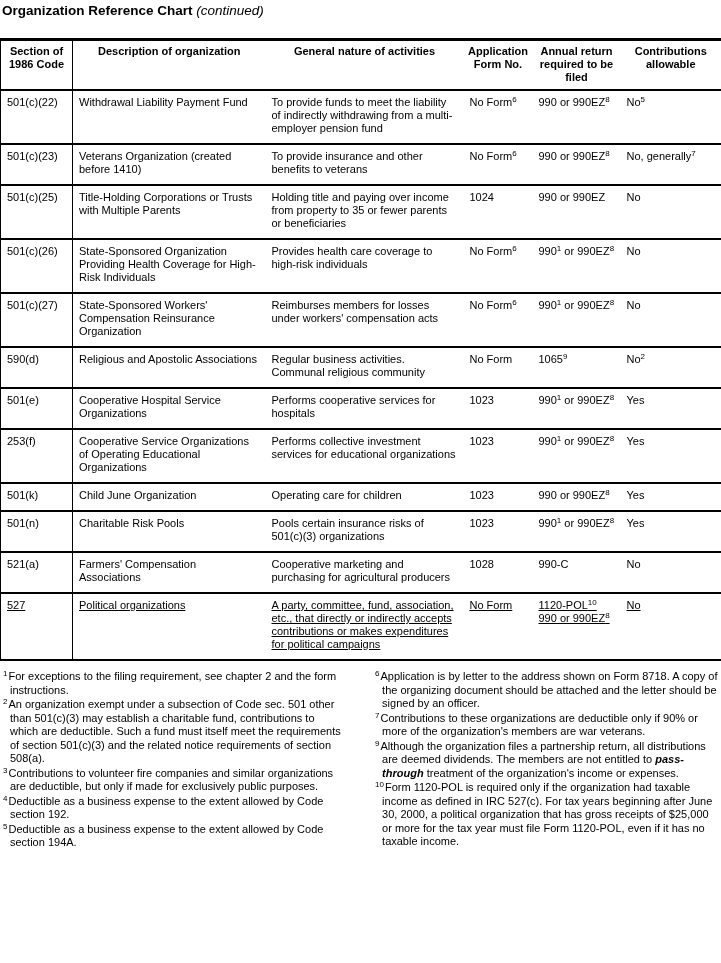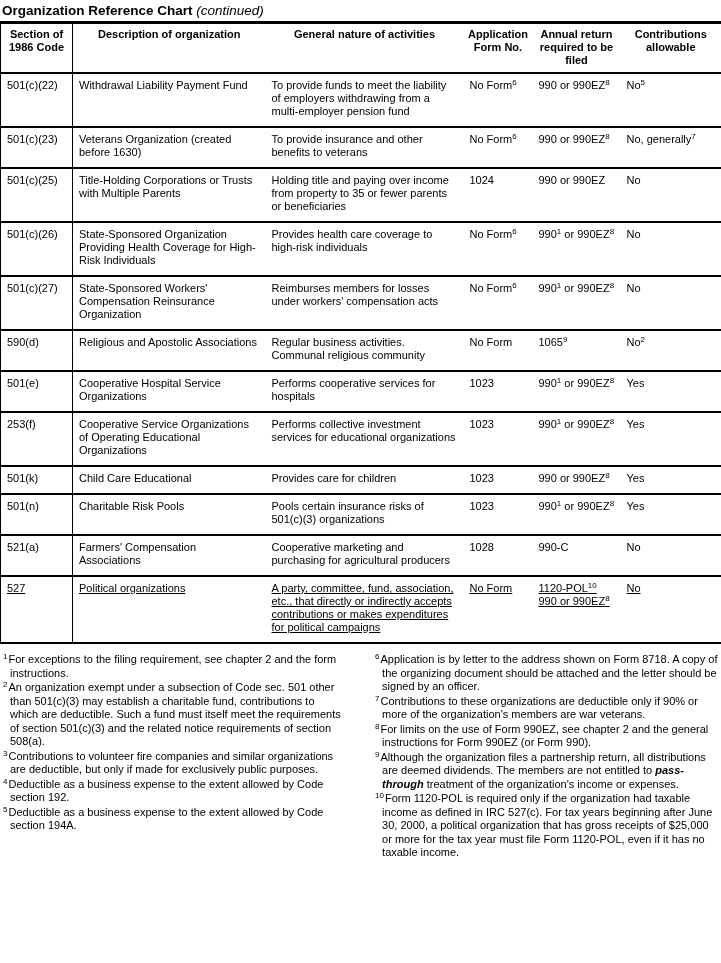--- a/index.html
+++ b/index.html
@@ -5,21 +5,21 @@
   html, body { margin: 0; padding: 0; background: #ffffff; }
   body {
     width: 721px; height: 963px;
     font-family: "Liberation Sans", sans-serif;
     color: #000;
     position: relative;
     overflow: hidden;
   }
   .page { padding: 2px 0 0 0; }
 
-  .title-line { padding: 1px 2px 3px 2px; font-size: 13.5px; }
+  .title-line { padding: 1px 2px 20px 2px; font-size: 13.5px; }
   .title-main { font-weight: bold; }
   .title-cont { font-style: italic; font-weight: normal; }
 
   table.ref-chart {
     width: 721px;
     border-collapse: collapse;
     table-layout: fixed;
     font-size: 11px;
     line-height: 13px;
     border-top: 3px solid #000;
@@ -94,28 +94,28 @@
 required to be
 filed</th>
         <th class="c5">Contributions
 allowable</th>
       </tr>
     </thead>
     <tbody>
         <tr>
           <td class="c0">501(c)(22)</td>
           <td class="c1">Withdrawal Liability Payment Fund</td>
-          <td class="c2">To provide funds to meet the liability of employers withdrawing from a multi-employer pension fund</td>
+          <td class="c2">To provide funds to meet the liability of indirectly withdrawing from a multi-employer pension fund</td>
           <td class="c3">No Form<sup>6</sup></td>
           <td class="c4">990 or 990EZ<sup>8</sup></td>
           <td class="c5">No<sup>5</sup></td>
         </tr>
         <tr>
           <td class="c0">501(c)(23)</td>
-          <td class="c1">Veterans Organization (created before 1630)</td>
+          <td class="c1">Veterans Organization (created before 1410)</td>
           <td class="c2">To provide insurance and other benefits to veterans</td>
           <td class="c3">No Form<sup>6</sup></td>
           <td class="c4">990 or 990EZ<sup>8</sup></td>
           <td class="c5">No, generally<sup>7</sup></td>
         </tr>
         <tr>
           <td class="c0">501(c)(25)</td>
           <td class="c1">Title-Holding Corporations or Trusts with Multiple Parents</td>
           <td class="c2">Holding title and paying over income from property to 35 or fewer parents or beneficiaries</td>
           <td class="c3">1024</td>
@@ -157,22 +157,22 @@
         <tr>
           <td class="c0">253(f)</td>
           <td class="c1">Cooperative Service Organizations of Operating Educational Organizations</td>
           <td class="c2">Performs collective investment services for educational organizations</td>
           <td class="c3">1023</td>
           <td class="c4">990<sup>1</sup> or 990EZ<sup>8</sup></td>
           <td class="c5">Yes</td>
         </tr>
         <tr>
           <td class="c0">501(k)</td>
-          <td class="c1">Child Care Educational</td>
-          <td class="c2">Provides care for children</td>
+          <td class="c1">Child June Organization</td>
+          <td class="c2">Operating care for children</td>
           <td class="c3">1023</td>
           <td class="c4">990 or 990EZ<sup>8</sup></td>
           <td class="c5">Yes</td>
         </tr>
         <tr>
           <td class="c0">501(n)</td>
           <td class="c1">Charitable Risk Pools</td>
           <td class="c2">Pools certain insurance risks of 501(c)(3) organizations</td>
           <td class="c3">1023</td>
           <td class="c4">990<sup>1</sup> or 990EZ<sup>8</sup></td>
@@ -201,19 +201,18 @@
     <div class="fn-col left">
         <p class="footnote"><sup>1</sup>For exceptions to the filing requirement, see chapter 2 and the form instructions.</p>
         <p class="footnote"><sup>2</sup>An organization exempt under a subsection of Code sec. 501 other than 501(c)(3) may establish a charitable fund, contributions to which are deductible. Such a fund must itself meet the requirements of section 501(c)(3) and the related notice requirements of section 508(a).</p>
         <p class="footnote"><sup>3</sup>Contributions to volunteer fire companies and similar organizations are deductible, but only if made for exclusively public purposes.</p>
         <p class="footnote"><sup>4</sup>Deductible as a business expense to the extent allowed by Code section 192.</p>
         <p class="footnote"><sup>5</sup>Deductible as a business expense to the extent allowed by Code section 194A.</p>
       </div>
     <div class="fn-col right">
         <p class="footnote"><sup>6</sup>Application is by letter to the address shown on Form 8718. A copy of the organizing document should be attached and the letter should be signed by an officer.</p>
         <p class="footnote"><sup>7</sup>Contributions to these organizations are deductible only if 90% or more of the organization's members are war veterans.</p>
-        <p class="footnote"><sup>8</sup>For limits on the use of Form 990EZ, see chapter 2 and the general instructions for Form 990EZ (or Form 990).</p>
         <p class="footnote"><sup>9</sup>Although the organization files a partnership return, all distributions are deemed dividends. The members are not entitled to <b><i>pass-through</i></b> treatment of the organization's income or expenses.</p>
         <p class="footnote"><sup>10</sup>Form 1120-POL is required only if the organization had taxable income as defined in IRC 527(c). For tax years beginning after June 30, 2000, a political organization that has gross receipts of $25,000 or more for the tax year must file Form 1120-POL, even if it has no taxable income.</p>
       </div>
   </div>
 
 </div>
 
 </body></html>

